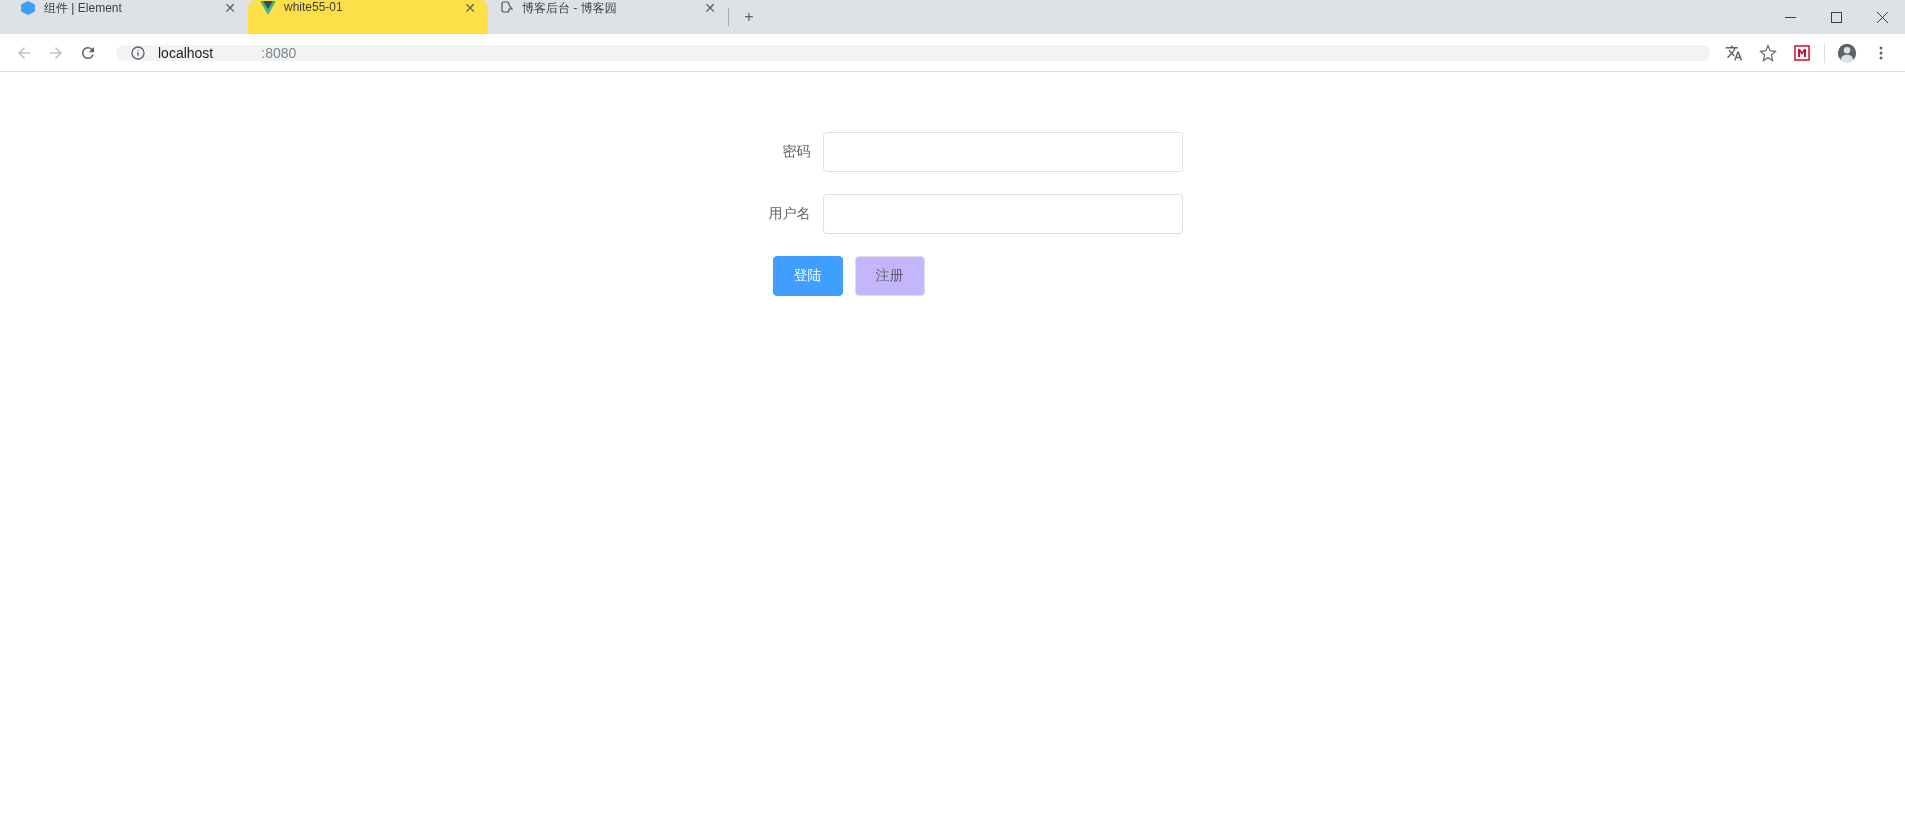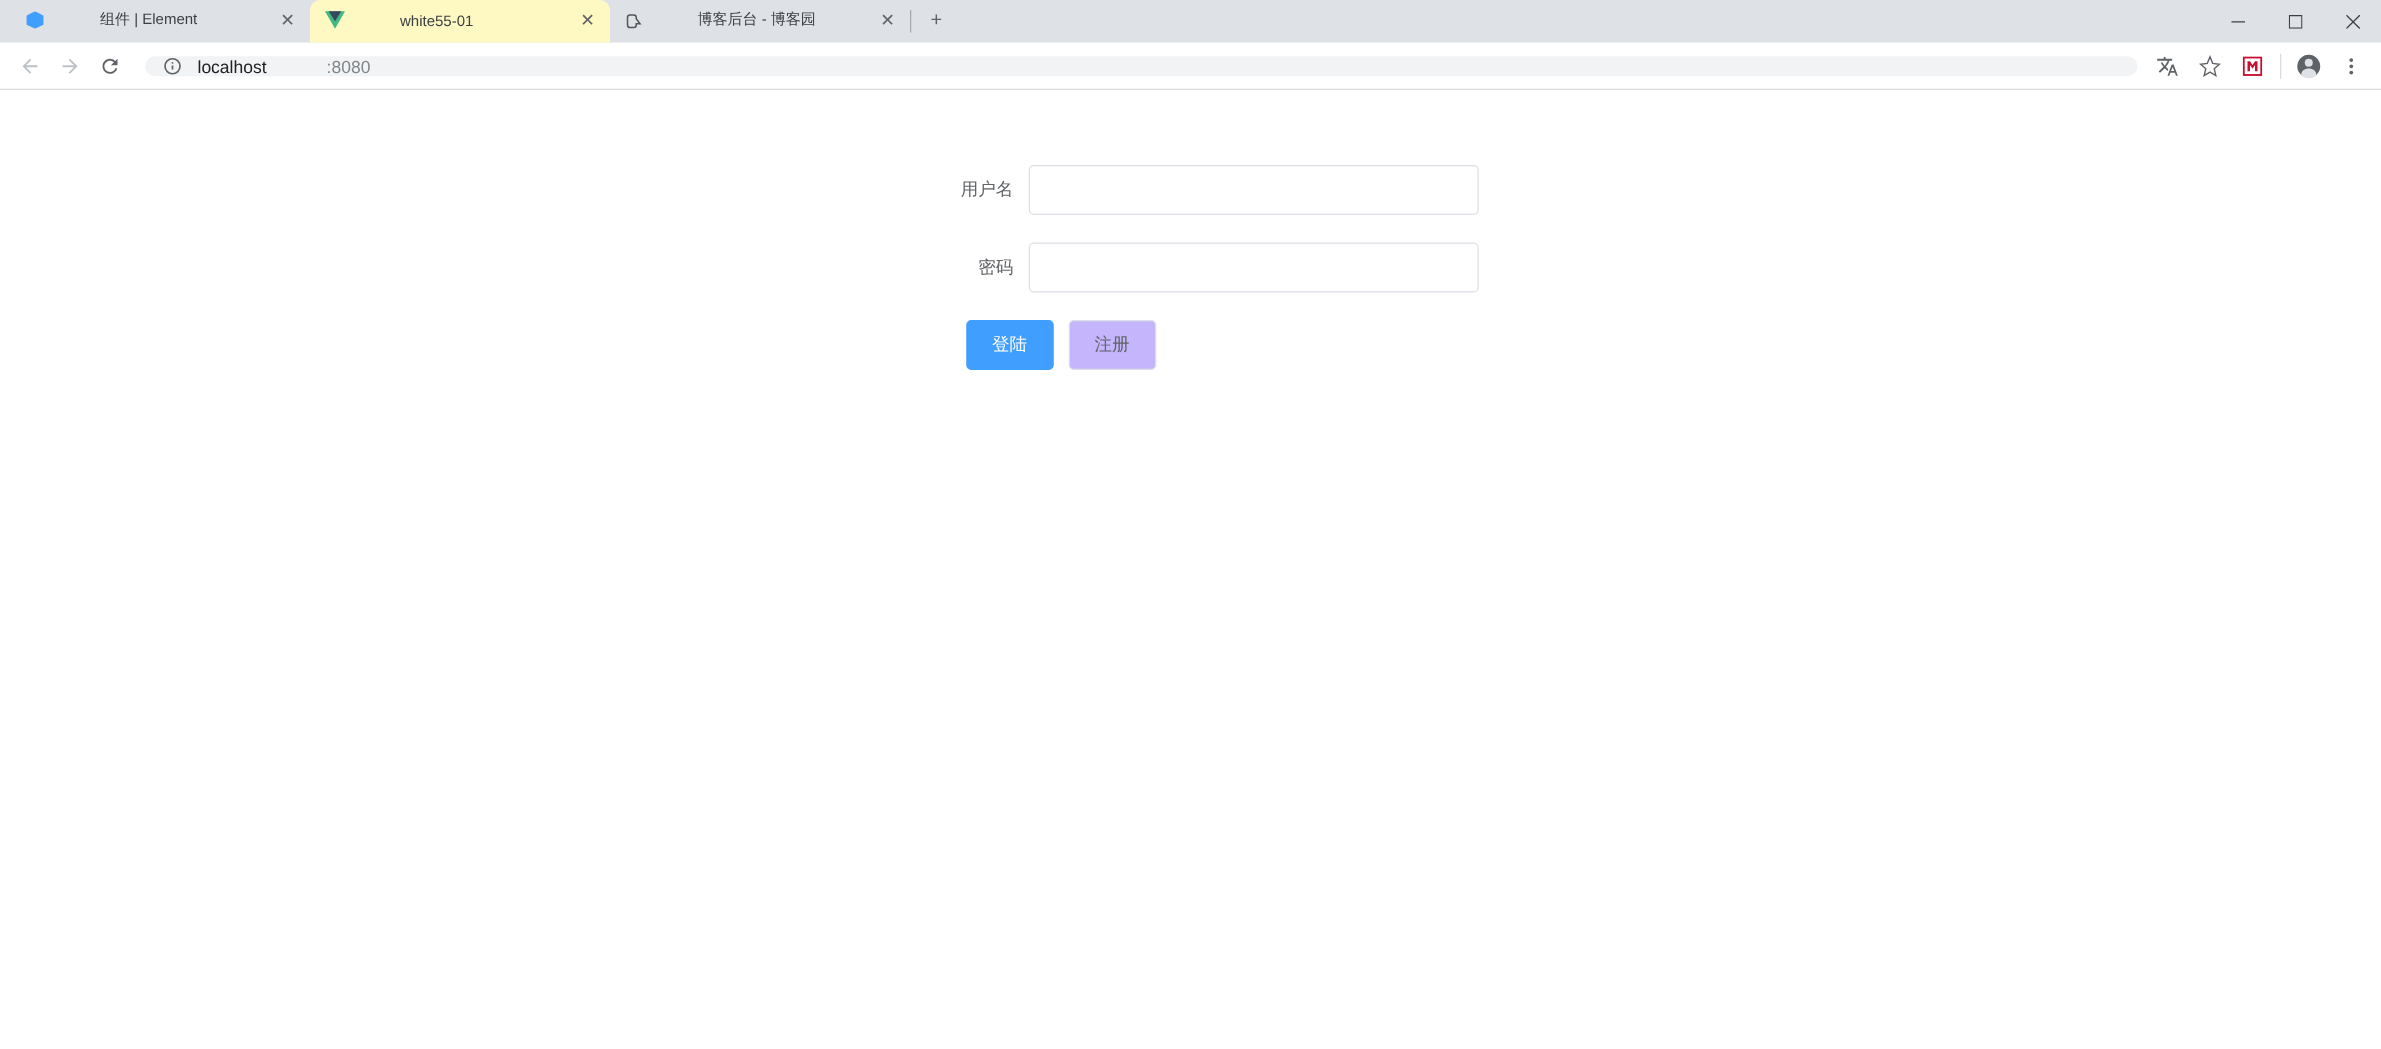--- a/index.html
+++ b/index.html
@@ -20,33 +20,32 @@
     }
     .tab-bar {
       display: flex;
       align-items: flex-end;
       height: 34px;
       padding-left: 8px;
       position: relative;
     }
     .tab {
       display: flex;
-      align-items: flex-end;
+      align-items: flex-start;
       height: 34px;
       padding: 0 10px 10px 12px;
       min-width: 240px;
       max-width: 240px;
       position: relative;
       color: #3c4043;
       font-size: 12px;
       cursor: pointer;
-      gap: 36px;
     }
     .tab.active {
-      background: #fef9c3;
+      background: #fde047;
       border-radius: 8px 8px 0 0;
       margin-top: 14px;
     }
     .tab-favicon {
       width: 16px;
       height: 16px;
       margin-right: 8px;
       flex-shrink: 0;
       display: flex;
       align-items: center;
@@ -371,25 +370,25 @@
             <circle cx="8" cy="13" r="1.5" fill="currentColor"></circle>
           </svg>
       </div>
     </div>
   </div>
 </div>
 
 <div class="page">
   <div class="form">
     <div class="form-row">
+      <label class="form-label">密码</label>
+      <input class="form-input" type="password" value="" style="">
+    </div>
+    <div class="form-row">
       <label class="form-label">用户名</label>
       <input class="form-input" type="text" value="" style="">
-    </div>
-    <div class="form-row">
-      <label class="form-label">密码</label>
-      <input class="form-input" type="password" value="" style="">
     </div>
     <div class="form-buttons">
       <button class="btn btn-primary">登陆</button>
       <button class="btn">注册</button>
     </div>
   </div>
 </div>
 
 </body></html>

